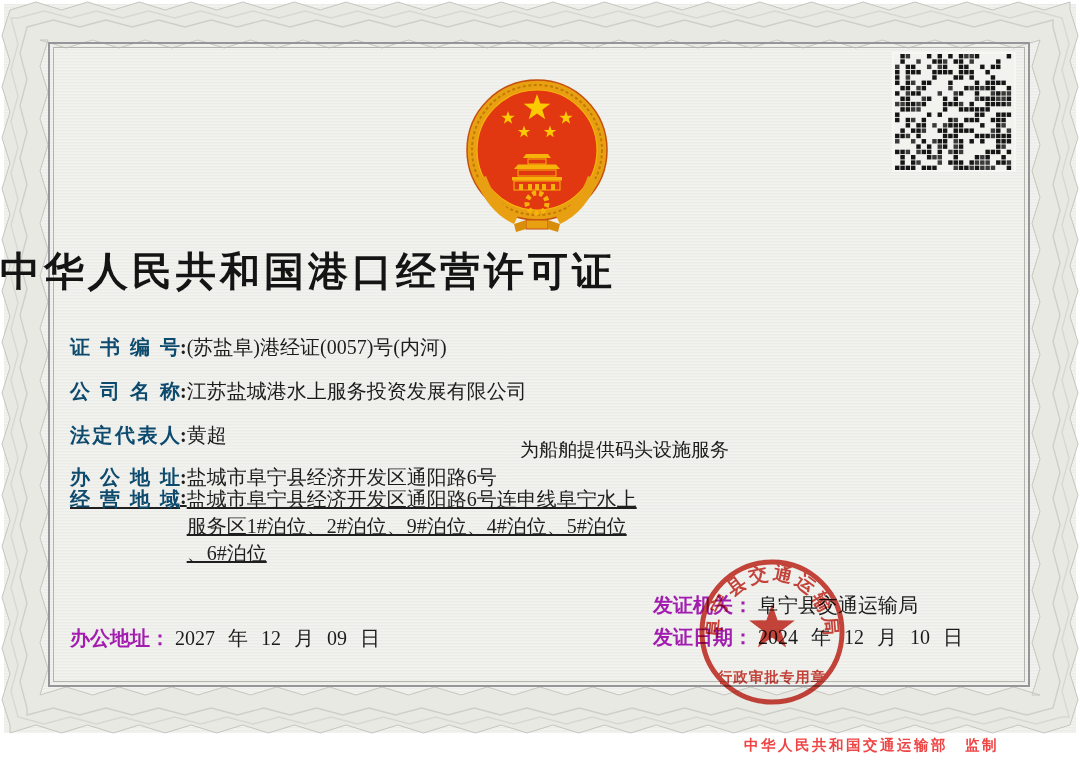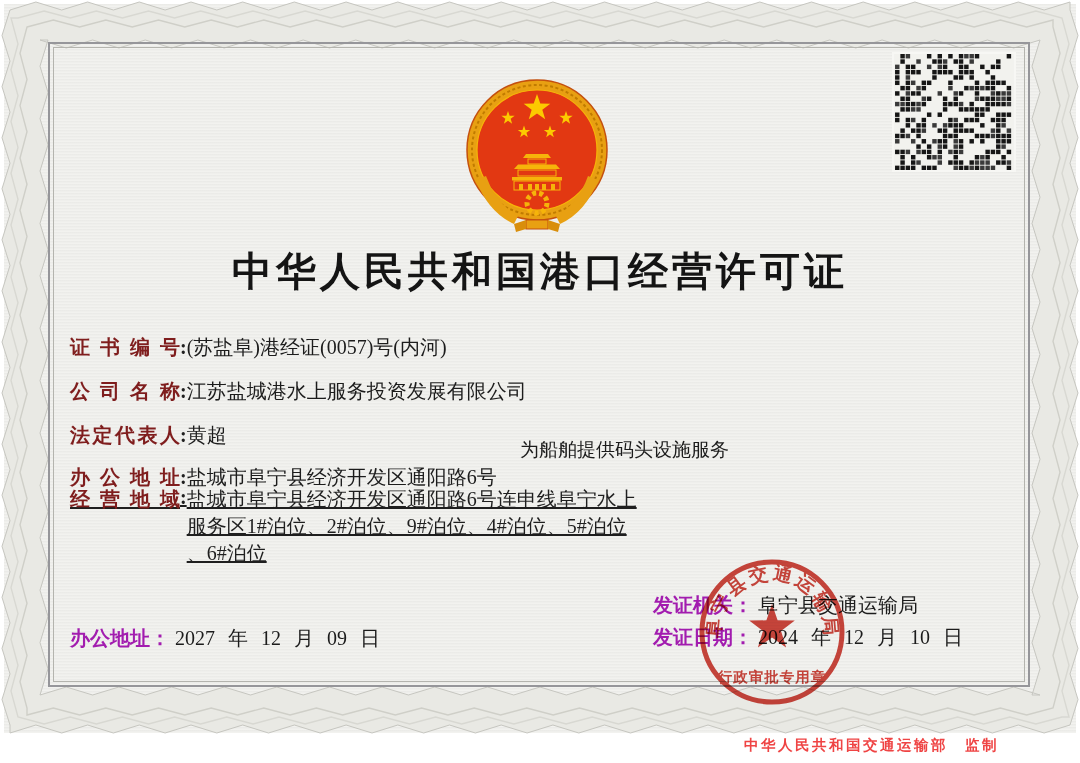--- a/index.html
+++ b/index.html
@@ -15,26 +15,26 @@
   }
   svg.border-art { position:absolute; left:0; top:0; }
   .frame {
     position:absolute; left:48px; top:42px; width:982px; height:645px;
     border:2px solid #96969a; pointer-events:none;
   }
   .frame-inner { position:absolute; inset:3px; border:1px solid #b4b4ae; }
   .emblem { position:absolute; left:462px; top:72px; }
   .qr { position:absolute; left:892px; top:52px; background:#f7f7f4; padding:2px; }
   .title {
-    position:absolute; left:0; top:244px; width:1080px; text-align:center;
+    position:absolute; left:0; top:244px; width:1080px; text-align:left;
     font-size:40px; font-weight:bold; letter-spacing:4px; color:#141414;
   }
   .row { position:absolute; white-space:nowrap; font-size:20px; }
   .flabel {
-    display:inline-block; width:110px; font-weight:bold; color:#7f1d1d;
+    display:inline-block; width:110px; font-weight:bold; color:#0c4a6e;
     text-align:justify; text-align-last:justify; vertical-align:top;
   }
   .fsep { font-weight:bold; }
   .fvalue { color:#1c1c1c; }
   .multirow { display:flex; align-items:flex-start; }
   .mlines { line-height:27px; }
   .basis {
     position:absolute; left:528px; top:326px; width:492px;
     font-size:19.5px; line-height:42px; text-align:justify; text-indent:2em;
     font-weight:bold; color:#2a2a2a;

